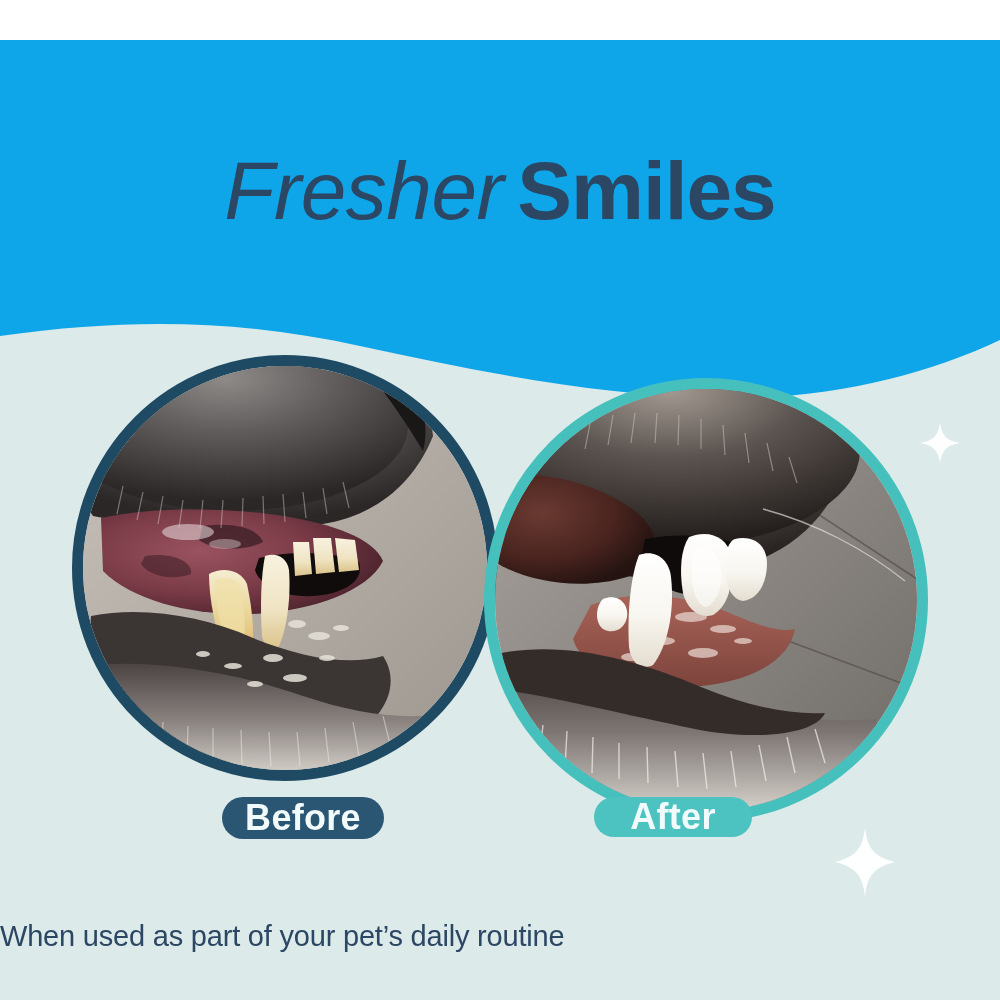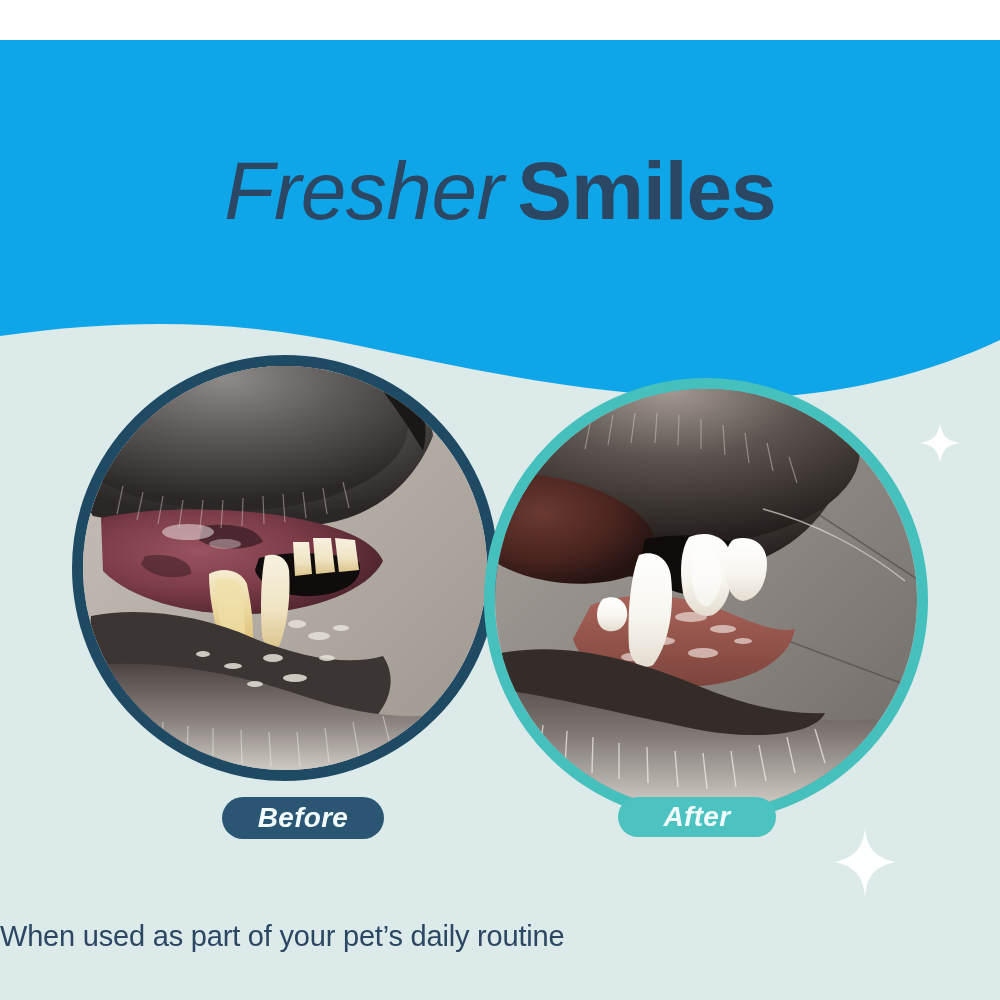--- a/index.html
+++ b/index.html
@@ -84,36 +84,35 @@
     height: 100%;
   }
 
   
   .pill {
     position: absolute;
     display: flex;
     align-items: center;
     justify-content: center;
     border-radius: 22px;
-    font-style: italic;
     font-weight: 700;
-    font-size: 28px;
+    font-size: 36px;
     color: #f2fbfb;
     letter-spacing: 0.3px;
     z-index: 6;
   }
   .pill-before {
     left: 222px;
     top: 757px;
     width: 162px;
     height: 42px;
     background: #2a5673;
   }
   .pill-after {
-    left: 618px;
+    left: 594px;
     top: 757px;
     width: 158px;
     height: 40px;
     background: #4cc3c0;
   }
 
   
   .caption {
     position: absolute;
     left: 0;

